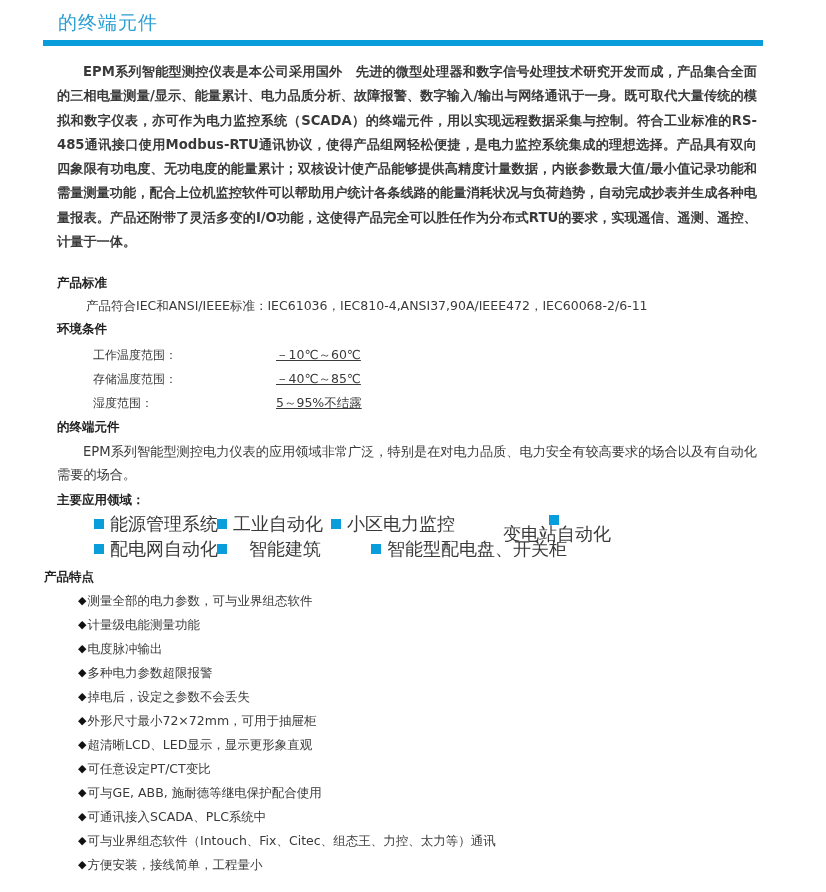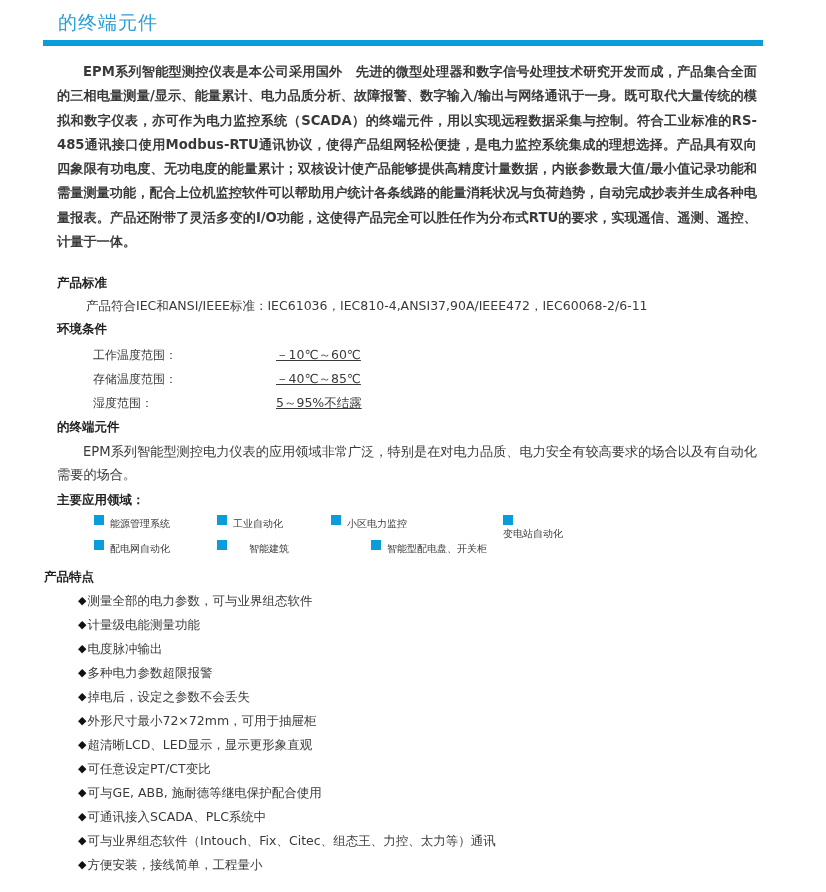--- a/index.html
+++ b/index.html
@@ -67,25 +67,26 @@
       position: absolute;
       left: 57px;
       width: 700px;
       font-size: 13.2px;
       line-height: 23px;
       color: #3a3a3a;
     }
     .app-text p { margin: 0; text-indent: 26px; }
     .domain-item {
       position: absolute;
-      font-size: 10px;
+      font-size: 18px;
       color: #3a3a3a;
       line-height: 18px;
       white-space: nowrap;
       display: flex;
+      align-items: center;
     }
     .sq {
       display: inline-block;
       width: 10px;
       height: 10px;
       background: #0a9ddc;
       margin-right: 6px;
     }
     .feature {
       position: absolute;

